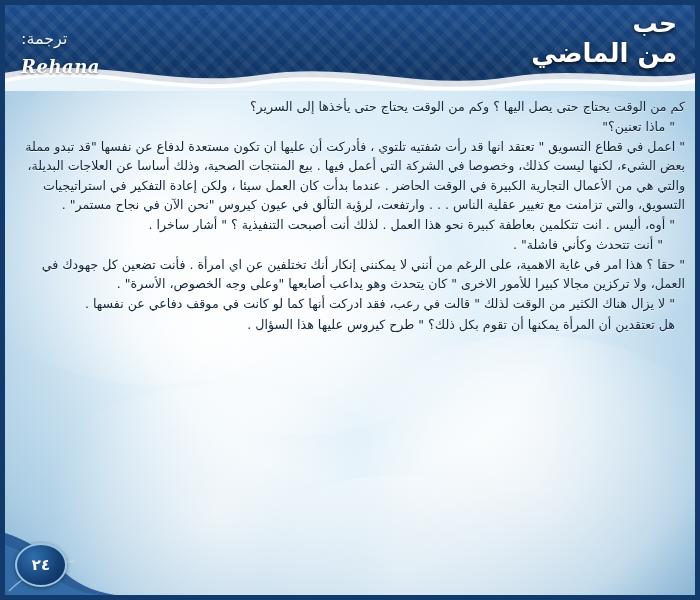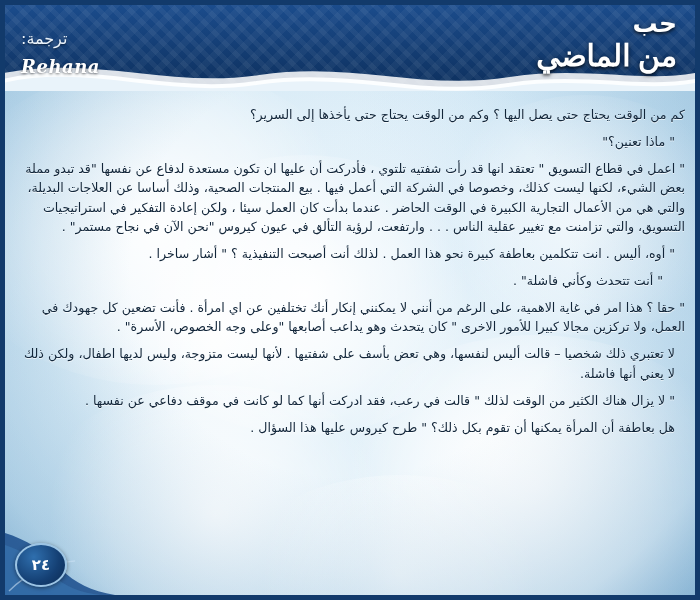--- a/index.html
+++ b/index.html
@@ -86,26 +86,25 @@
   }
   .title-main {
     color: #ffffff;
     font-size: 25px;
     font-weight: bold;
     text-shadow: 0 2px 3px rgba(0,0,0,0.55), 0 0 6px rgba(0,0,0,0.35);
     direction: rtl;
   }
   .title-sub {
     color: #ffffff;
-    font-size: 30px;
+    font-size: 26px;
     font-weight: bold;
     margin-top: 3px;
     text-shadow: 0 2px 3px rgba(0,0,0,0.55), 0 0 6px rgba(0,0,0,0.35);
     direction: rtl;
-    font-family: Liberation Serif, serif;
   }
 
   .credit-block {
     position: absolute;
     left: 16px;
     top: 24px;
     z-index: 5;
     text-align: left;
   }
   .credit-label {
@@ -171,21 +170,21 @@
     bottom: 14px;
     direction: rtl;
     text-align: right;
     color: #12263a;
     font-family: "DejaVu Sans", sans-serif;
     font-size: 12.6px;
     line-height: 1.52;
     z-index: 4;
   }
   .body-text p {
-    margin: 8px 0 1px 0;
+    margin: 0 0 1px 0;
     text-shadow: 0 1px 0 rgba(255,255,255,0.65);
   }
   .p-indent { padding-right: 10px; }
   .p-indent2 { padding-right: 22px; }
 </style>
 </head>
 <body>
 
 <div class="page">
 
@@ -217,23 +216,22 @@
     </div>
   </div>
 
   <div class="body-text">
     <p>كم من الوقت يحتاج حتى يصل اليها  ؟ وكم من الوقت يحتاج حتى يأخذها إلى السرير؟</p>
     <p class="p-indent">" ماذا تعنين؟"</p>
     <p>" اعمل في قطاع التسويق " تعتقد انها قد رأت شفتيه تلتوي ، فأدركت أن عليها ان تكون مستعدة لدفاع عن نفسها "قد تبدو مملة بعض الشيء، لكنها ليست كذلك، وخصوصا في الشركة التي أعمل فيها .  بيع المنتجات الصحية، وذلك أساسا عن العلاجات البديلة، والتي هي من الأعمال التجارية الكبيرة في الوقت الحاضر .  عندما بدأت كان العمل سيئا ، ولكن إعادة التفكير في استراتيجيات التسويق، والتي تزامنت مع تغيير عقلية الناس . . .  وارتفعت، لرؤية التألق في عيون كيروس "نحن الآن في نجاح مستمر" .</p>
     <p class="p-indent">" أوه، أليس . انت تتكلمين بعاطفة كبيرة نحو هذا العمل . لذلك أنت أصبحت التنفيذية ؟ " أشار ساخرا .</p>
     <p class="p-indent2">" أنت تتحدث وكأني فاشلة" .</p>
     <p>" حقا ؟ هذا امر في غاية الاهمية، على الرغم من أنني لا يمكنني إنكار أنك تختلفين عن اي امرأة .  فأنت تضعين كل جهودك في العمل، ولا تركزين مجالا كبيرا للأمور الاخرى " كان يتحدث وهو يداعب أصابعها "وعلى وجه الخصوص، الأسرة" .</p>
-    <p class="p-indent">لا تعتبري ذلك شخصيا – قالت أليس لنفسها، وهي تعض بأسف على شفتيها .  لأنها ليست متزوجة، وليس لديها اطفال، ولكن ذلك لا يعني أنها فاشلة.</p>
     <p class="p-indent">" لا يزال هناك الكثير من الوقت لذلك " قالت في رعب، فقد ادركت أنها كما لو كانت في موقف دفاعي عن نفسها .</p>
-    <p class="p-indent">هل بعاطفة أن المرأة يمكنها أن تقوم بكل ذلك؟ " طرح كيروس عليها هذا السؤال .</p>
+    <p class="p-indent">هل تعتقدين أن المرأة يمكنها أن تقوم بكل ذلك؟ " طرح كيروس عليها هذا السؤال .</p>
   </div>
 
   <div class="corner-orn">
     <svg width="110" height="96" viewBox="0 0 110 96" aria-hidden="true">
       <path d="M0,96 L0,34 C20,40 40,52 56,70 C70,84 86,92 110,96 Z" fill="#1a4d8c" opacity="0.95"></path>
       <path d="M0,96 L0,46 C18,52 34,62 48,76 C60,88 76,94 96,96 Z" fill="#2e6ba8" opacity="0.7"></path>
       <path d="M4,92 C22,74 44,64 70,62" stroke="#cfe3f5" stroke-width="1.4" fill="none" opacity="0.6"></path>
     </svg>
   </div>
 

